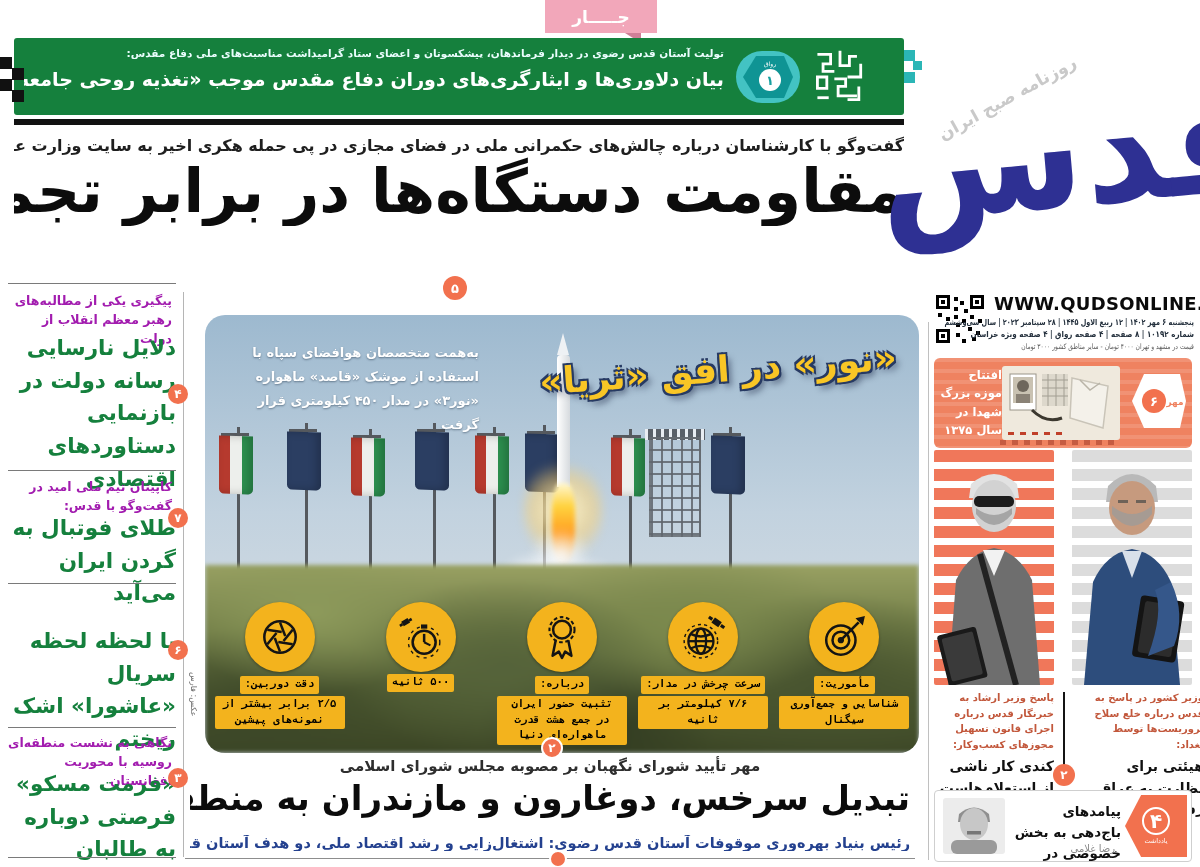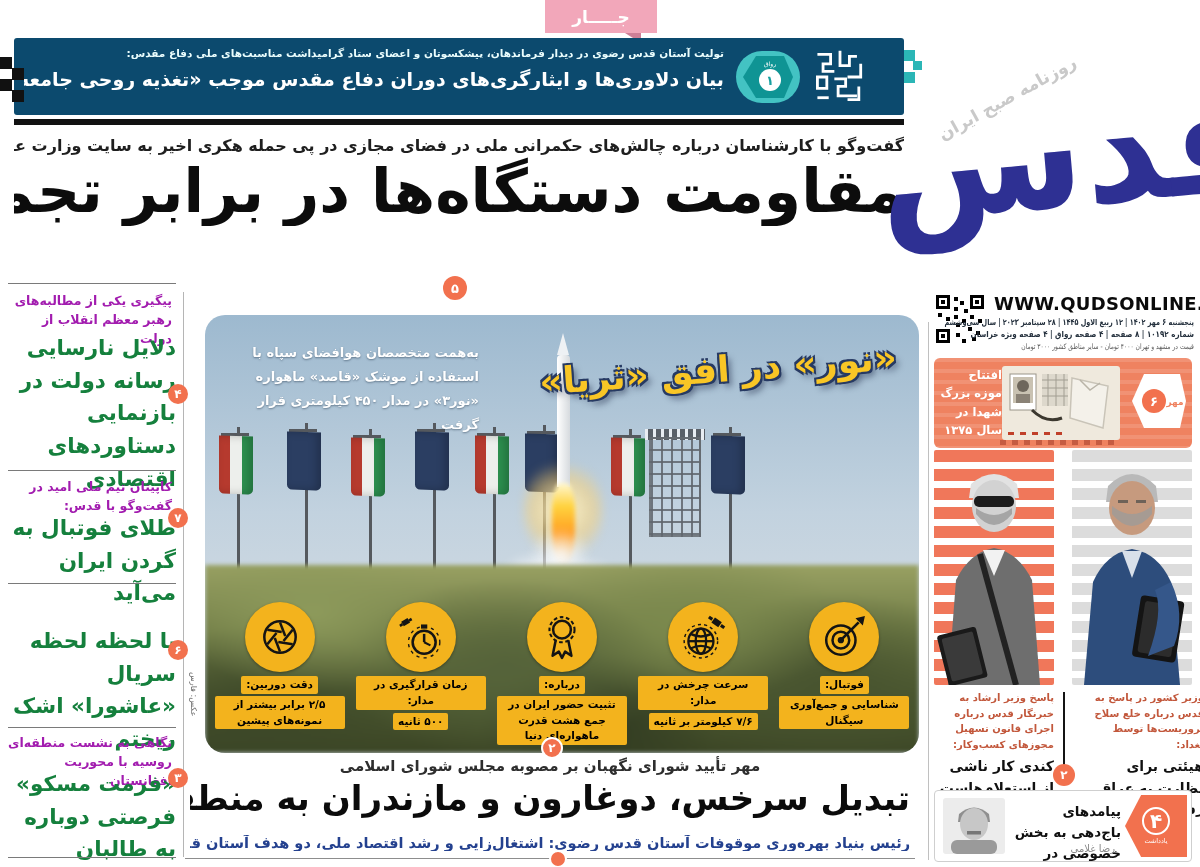--- a/index.html
+++ b/index.html
@@ -9,21 +9,21 @@
   .page { position:relative; width:1200px; height:867px; background:#fff; }
 
   
   .ribbon { left:545px; top:0; width:112px; height:33px; background:#f2a7ba;
     color:#fff; font-weight:bold; font-size:17px; display:flex; align-items:center;
     justify-content:center; letter-spacing:1px; }
   .ribbon-fold { left:625px; top:33px; width:0; height:0;
     border-left:16px solid transparent; border-top:10px solid #cf7f97; }
 
   
-  .banner { left:14px; top:38px; width:890px; height:77px; background:#0c4a6e; border-radius:3px; }
+  .banner { left:14px; top:38px; width:890px; height:77px; background:#15803d; border-radius:3px; }
   .banner-kicker { position:absolute; right:180px; left:16px; top:9px; color:#eafdfd;
     font-size:10.5px; font-weight:bold; text-align:right; white-space:nowrap; overflow:hidden; }
   .banner-headline { position:absolute; right:180px; left:10px; top:30px; color:#fff;
     font-size:19px; font-weight:bold; text-align:right; white-space:nowrap; overflow:hidden; }
   .banner-pill { position:absolute; right:104px; top:13px; width:64px; height:52px;
     background:#43c3c3; border-radius:26px; display:flex; align-items:center; justify-content:center; }
   .pixel { position:absolute; }
 
   .black-rule { left:14px; top:119px; width:890px; height:6px; background:#111; }
 
@@ -132,21 +132,21 @@
       radial-gradient(140px 80px at 15% 25%, #8d9a5b, transparent),
       radial-gradient(160px 90px at 42% 55%, #55633a, transparent),
       radial-gradient(150px 80px at 68% 30%, #7c8a4e, transparent),
       radial-gradient(170px 95px at 88% 65%, #47532f, transparent),
       radial-gradient(150px 90px at 8% 80%, #3c4728, transparent),
       radial-gradient(120px 70px at 55% 85%, #303a21, transparent),
       linear-gradient(180deg,#99a163 0%, #707c46 35%, #4c5830 70%, #3b4525 100%);
     filter:blur(2px); }
 
   .stats { position:absolute; left:6px; right:6px; bottom:8px; display:flex; gap:4px; }
-  .stat { flex:1; text-align:center; }
+  .stat { flex:1; text-align:center;font-family:Liberation Mono, monospace; }
   .stat-circle { width:70px; height:70px; border-radius:50%; background:#f3b31d; margin:0 auto;
     display:flex; align-items:center; justify-content:center; box-shadow:0 1px 3px rgba(0,0,0,.35); }
   .chip { display:inline-block; background:#f3b31d; color:#000; font-size:10.5px; font-weight:bold;
     padding:1px 5px; border-radius:2px; margin-top:4px; line-height:1.5; max-width:130px; }
   .chip.val { margin-top:2px; }
 
   .credit { left:189px; top:672px; writing-mode:vertical-rl; font-size:8px; color:#666; }
 
   
   .bs-kicker { left:190px; top:757px; width:720px; text-align:center; font-size:15px;
@@ -410,21 +410,21 @@
           <svg width="46" height="46" viewBox="0 0 44 44">
             <g fill="none" stroke="#141414" stroke-width="2.4">
               <circle cx="19" cy="25" r="14"></circle>
                 <circle cx="19" cy="25" r="8"></circle>
             </g>
             <circle cx="19" cy="25" r="3" fill="#141414"></circle>
             <line x1="19" y1="25" x2="36" y2="8" stroke="#141414" stroke-width="2.6"></line>
             <polygon points="33,4 42,2 40,11" fill="#141414"></polygon>
           </svg>
         </div>
-        <div><span class="chip">فوتبال:</span></div>
+        <div><span class="chip">مأموریت:</span></div>
         <div><span class="chip val">شناسایی و جمع‌آوری سیگنال</span></div>
       </div>
       <div class="stat">
         <div class="stat-circle">
           <svg width="46" height="46" viewBox="0 0 44 44">
             <g fill="none" stroke="#141414" stroke-width="2.2">
               <circle cx="20" cy="26" r="12"></circle>
               <ellipse cx="20" cy="26" rx="5" ry="12"></ellipse>
               <line x1="8" y1="26" x2="32" y2="26"></line>
               <path d="M10 19 q10 5 20 0"></path>
@@ -460,21 +460,20 @@
             <line x1="25" y1="27" x2="25" y2="19" stroke="#141414" stroke-width="2.4"></line>
             <line x1="25" y1="27" x2="31" y2="30" stroke="#141414" stroke-width="2"></line>
             <circle cx="25" cy="27" r="15" fill="none" stroke="#141414" stroke-width="1.3" stroke-dasharray="3 4"></circle>
             <g transform="rotate(-30 8 8)" fill="#141414">
               <rect x="4" y="5" width="7" height="5"></rect>
                 <rect x="1" y="6.5" width="3" height="2.5"></rect>
                 <rect x="11" y="6.5" width="3" height="2.5"></rect>
             </g>
           </svg>
         </div>
-        <div><span class="chip">زمان قرارگیری در مدار:</span></div>
         <div><span class="chip val">۵۰۰ ثانیه</span></div>
       </div>
       <div class="stat">
         <div class="stat-circle">
           <svg width="46" height="46" viewBox="0 0 44 44">
             <circle cx="22" cy="22" r="15" fill="none" stroke="#141414" stroke-width="2.4"></circle>
             <g stroke="#141414" stroke-width="2.4">
               <line x1="22" y1="8" x2="27" y2="21" transform="rotate(0 22 22)"></line>
               <line x1="22" y1="8" x2="27" y2="21" transform="rotate(60 22 22)"></line>
               <line x1="22" y1="8" x2="27" y2="21" transform="rotate(120 22 22)"></line>

